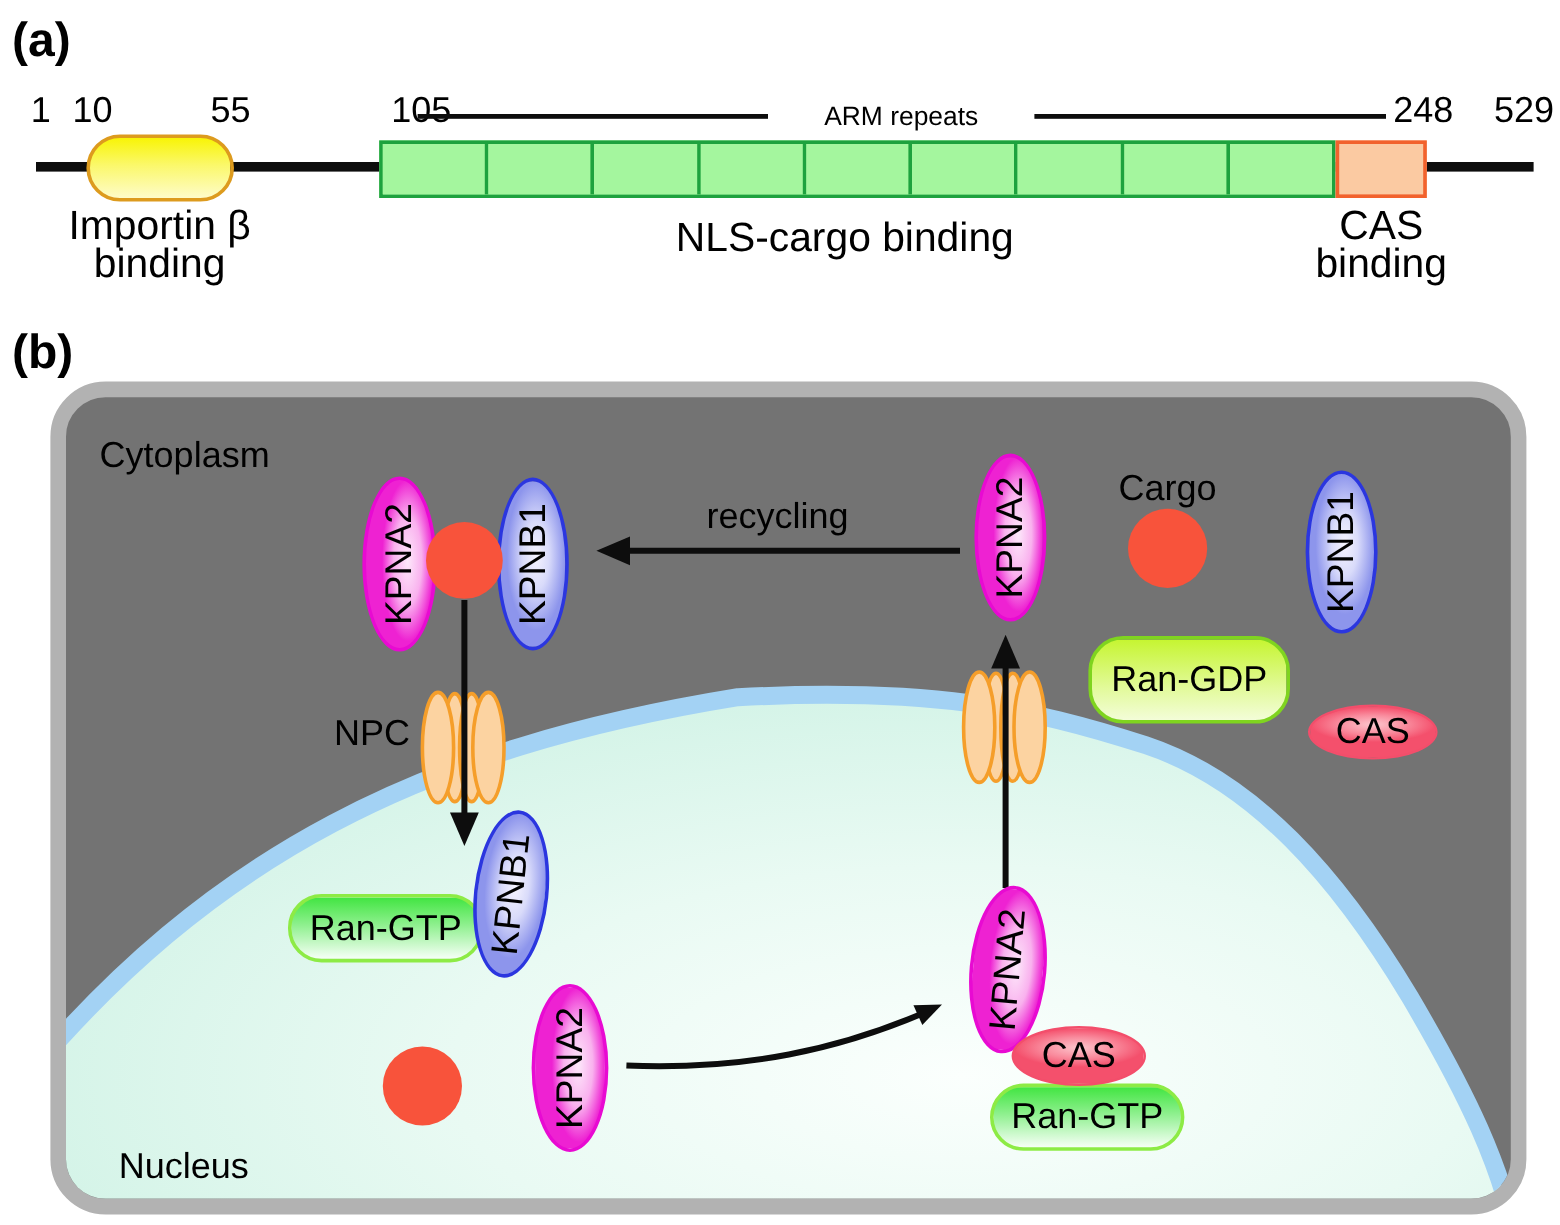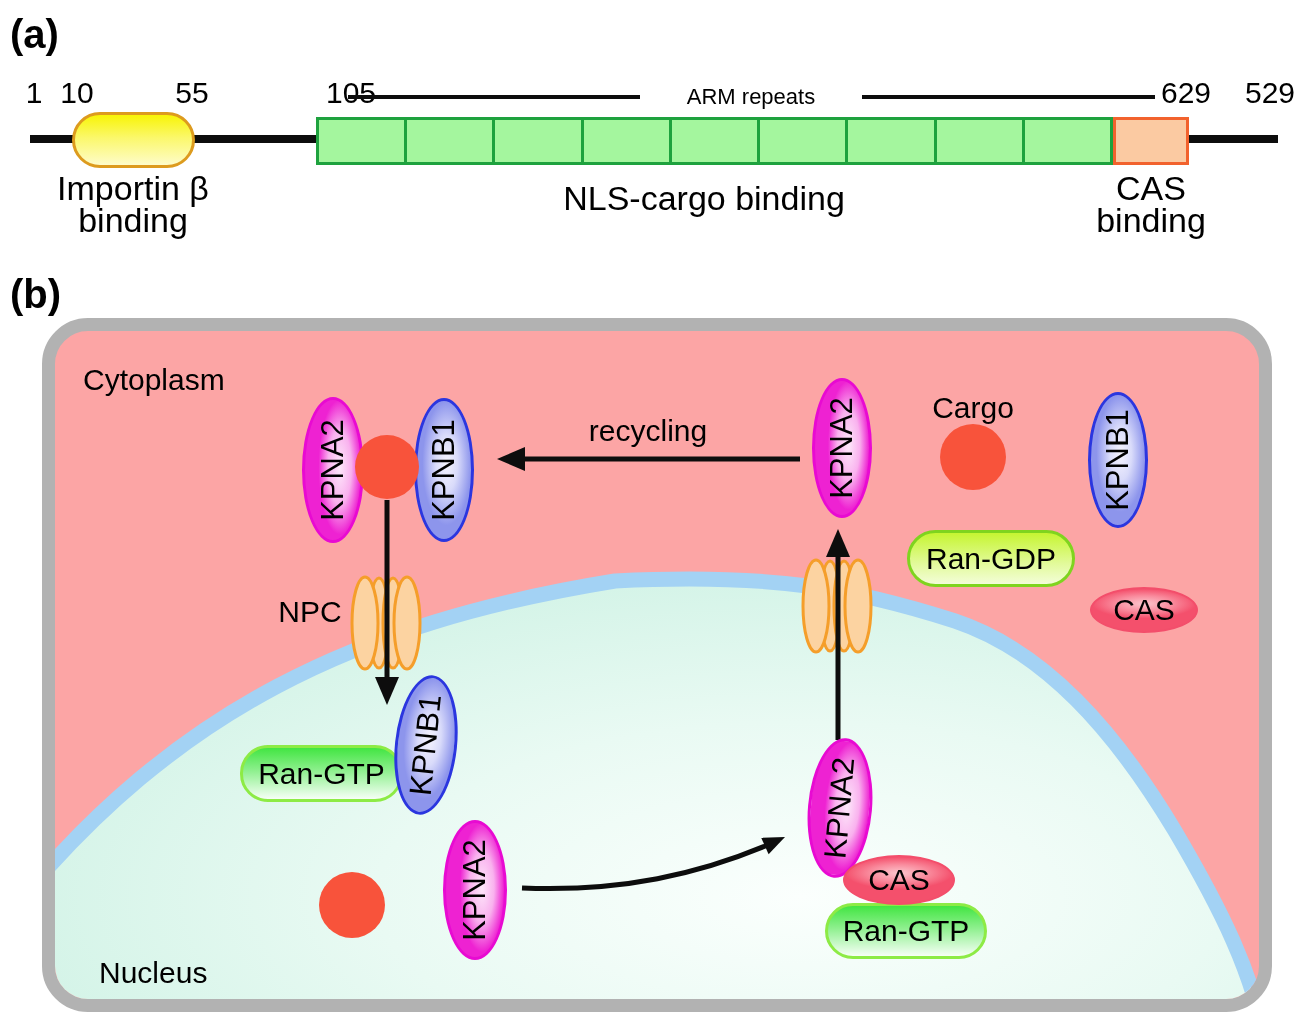--- a/index.html
+++ b/index.html
@@ -20,21 +20,21 @@
   .arm-box{display:flex;width:797px;height:48px;box-sizing:border-box;
       border:3px solid #1ea23e;background:#a4f69e;}
   .arm-cell{flex:1;border-right:3px solid #1ea23e;background:#a4f69e;}
   .arm-cell:last-child{border-right:none;}
   .cas-box{width:76px;height:48px;box-sizing:border-box;
       background:#fbcaa2;border:3px solid #f2622d;}
   .dom-label{font-size:34px;line-height:32px;white-space:nowrap;transform:translateX(-50%);text-align:center;}
 
   
   .panel-b{left:42px;top:318px;width:1204px;height:668px;
-      border:13px solid #b2b2b2;border-radius:46px;background:#fca5a5;overflow:hidden;}
+      border:13px solid #b2b2b2;border-radius:46px;background:#737373;overflow:hidden;}
   .panel-b svg{position:absolute;left:0;top:0;}
   .blabel{font-size:30px;white-space:nowrap;}
   .pe{position:absolute;border-radius:50%;display:flex;align-items:center;justify-content:center;box-sizing:border-box;}
   .pe span{transform:rotate(-90deg);white-space:nowrap;font-size:31px;}
   .kpna2{background:radial-gradient(closest-side at 62% 48%,#fde8fa 0%,#f9b1ee 55%,#ee22d2 100%);
       border:3px solid #e80ad2;}
   .kpnb1{background:radial-gradient(closest-side at 55% 45%,#f5f3fe 0%,#d9dbfa 45%,#8d95ec 100%);
       border:3px solid #2b36df;}
   .cas-ell{background:radial-gradient(closest-side at 50% 35%,#fcc6cd 0%,#f98a9c 55%,#f4506c 100%);
       border:2px solid #f34e6b;}
@@ -52,21 +52,21 @@
 
 <div class="fig">
 
   <section>
     <div class="abs panel-tag" style="left:10px;top:12px;">(a)</div>
 
     <div class="abs residue" style="left:34px;top:76px;">1</div>
     <div class="abs residue" style="left:77px;top:76px;">10</div>
     <div class="abs residue" style="left:192px;top:76px;">55</div>
     <div class="abs residue" style="left:320px;top:76px;margin-left:31px;">105</div>
-    <div class="abs residue" style="left:1186px;top:76px;">629</div>
+    <div class="abs residue" style="left:1186px;top:76px;">248</div>
     <div class="abs residue" style="left:1270px;top:76px;">529</div>
 
     <div class="abs armline" style="left:348px;top:95px;width:292px;"></div>
     <div class="abs armline" style="left:862px;top:95px;width:293px;"></div>
     <div class="abs ctr arm-bracket-label" style="left:751px;top:97px;">ARM repeats</div>
 
     <div class="abs backbone" style="left:30px;top:135px;width:1248px;"></div>
 
     <div class="abs ibb-capsule" style="left:72px;top:112px;"></div>
 
@@ -167,21 +167,21 @@
     <div class="pe kpna2" style="left:757px;top:47px;width:60px;height:140px;">
       <span>KPNA2</span>
     </div>
 
     <div class="cargo-circle" style="left:885px;top:93px;width:66px;height:66px;"></div>
 
     <div class="pe kpnb1" style="left:1033px;top:61px;width:60px;height:136px;">
       <span>KPNB1</span>
     </div>
 
-    <div class="capsule ran-gdp" style="left:852px;top:199px;width:168px;height:57px;">
+    <div class="capsule ran-gdp" style="left:852px;top:199px;width:168px;height:73px;">
       <span>Ran-GDP</span>
     </div>
 
     <div class="pe cas-ell" style="left:1035px;top:256px;width:108px;height:46px;">
       <span>CAS</span>
     </div>
 
     <div class="capsule ran-gtp" style="left:185px;top:414px;width:163px;height:57px;">
       <span>Ran-GTP</span>
     </div>

